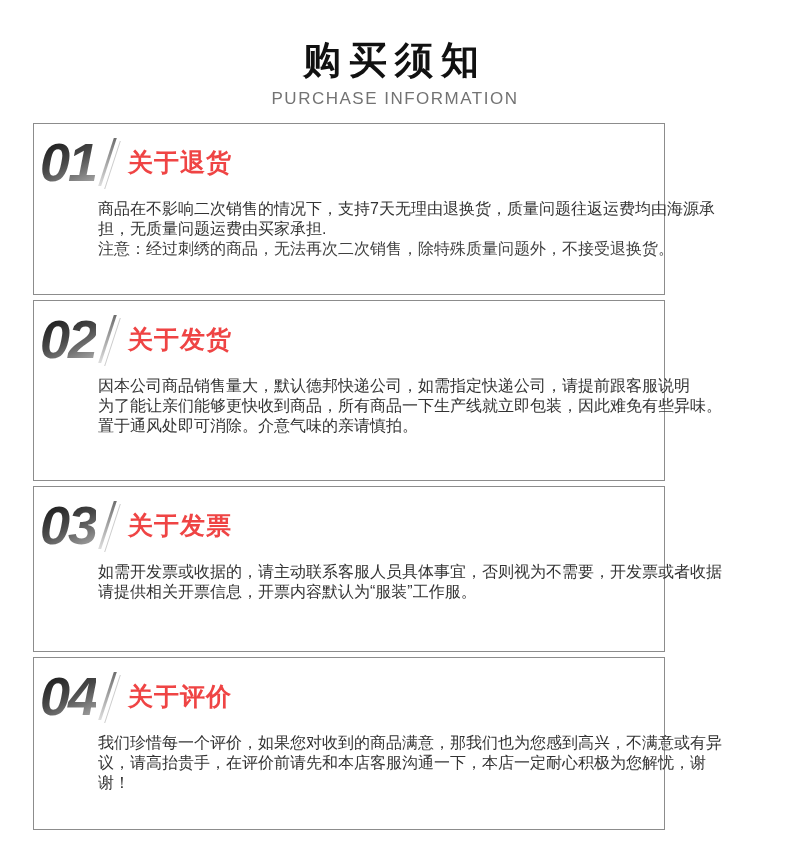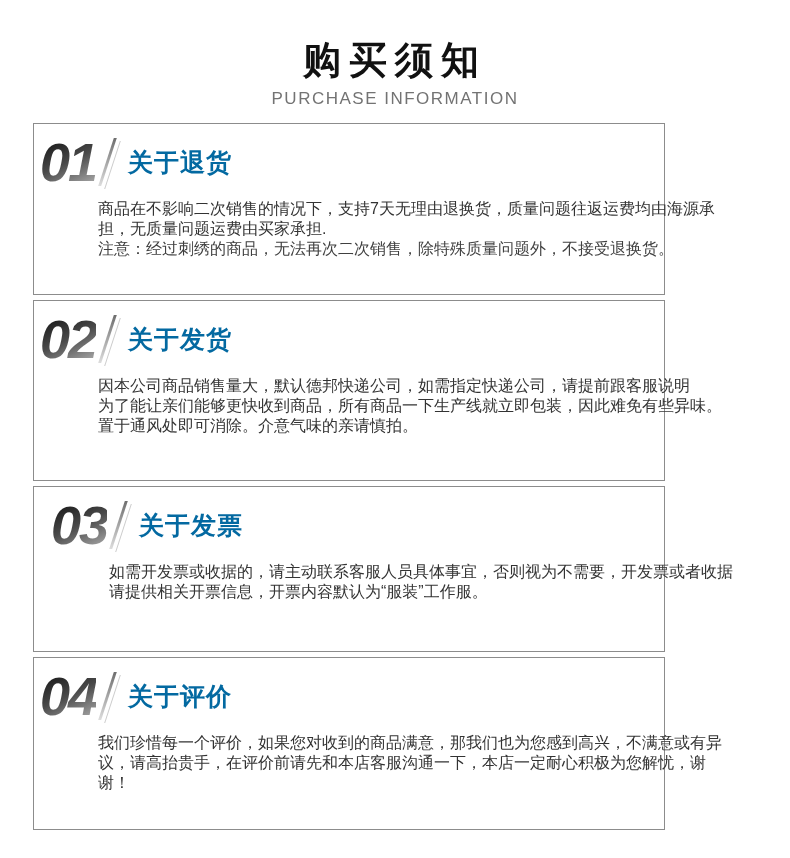--- a/index.html
+++ b/index.html
@@ -34,21 +34,21 @@
   .boxes { position: absolute; left: 33px; top: 123px; width: 724px; }
   .notice-box {
     width: 632px;
     border: 1px solid #8c8c8c;
     background: #ffffff;
     margin-bottom: 5px;
     padding: 12px 0 0 0;
   }
   .notice-box:nth-of-type(1) { min-height: 172px; }
   .notice-box:nth-of-type(2) { min-height: 181px; }
-  .notice-box:nth-of-type(3) { min-height: 166px; padding-left: 11px; }
+  .notice-box:nth-of-type(3) { min-height: 166px; }
   .notice-box:nth-of-type(4) { min-height: 173px; }
 
   .sec-head {
     display: flex;
     align-items: center;
     padding-left: 6px;
     height: 52px;
   }
   .sec-num {
     font-family: "Liberation Sans", "DejaVu Sans", sans-serif;
@@ -86,21 +86,21 @@
     content: "";
     position: absolute;
     left: 14px; top: 3px;
     width: 1px; height: 100%;
     background: #cccccc;
     transform: skewX(-18deg);
   }
   .sec-title {
     font-size: 25px;
     font-weight: 700;
-    color: #0369a1;
+    color: #ef4444;
     letter-spacing: 1px;
     margin-left: 8px;
   }
 
   .sec-body {
     margin: 11px 30px 0 64px;
     width: 630px;
     font-size: 16px;
     line-height: 20px;
     color: #333333;

